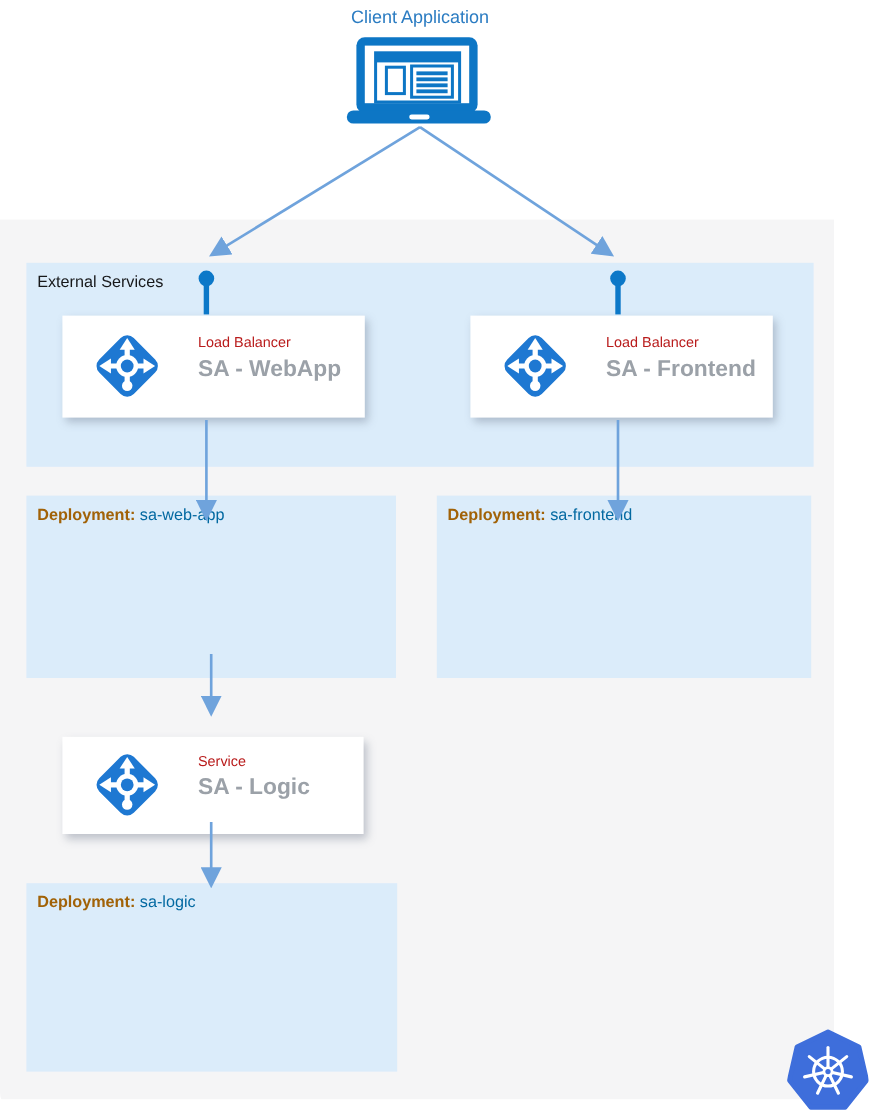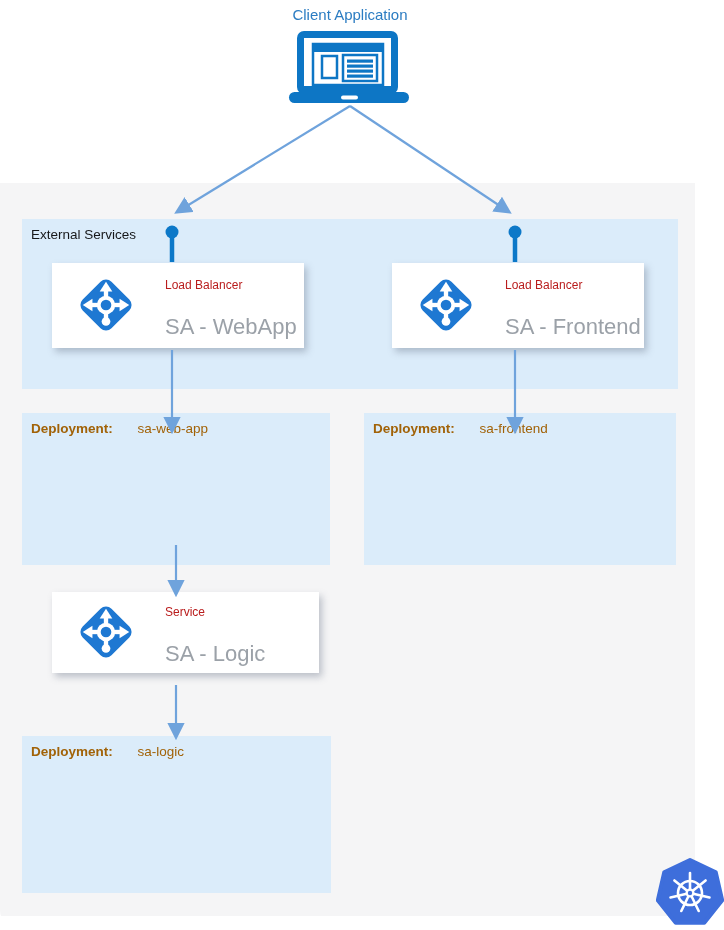--- a/index.html
+++ b/index.html
@@ -6,31 +6,31 @@
   body{width:724px;height:930px;font-family:"Liberation Sans",sans-serif;}
   .canvas{position:relative;width:724px;height:930px;background:#ffffff;overflow:hidden;border-radius:20px;}
   .bg-gray{position:absolute;left:0;top:183px;width:695px;height:733px;background:#f5f5f6;}
   .panel{position:absolute;background:#dbecfa;}
   .panel-external{left:22px;top:219px;width:656px;height:170px;}
   .panel-dep-webapp{left:22px;top:413px;width:308px;height:152px;}
   .panel-dep-frontend{left:364px;top:413px;width:312px;height:152px;}
   .panel-dep-logic{left:22px;top:736px;width:309px;height:157px;}
   .panel-label{position:absolute;left:9px;top:8px;font-size:13.5px;color:#17181a;white-space:nowrap;}
   .panel-label b{font-weight:bold;color:#a16207;}
-  .dep-name{color:#a16207;margin-left:21px;}
+  .dep-name{color:#0369a1;}
   .ip-label{position:absolute;font-size:15px;color:#3f9bdc;white-space:nowrap;}
   .client-label{position:absolute;left:238px;top:6px;width:224px;text-align:center;font-size:15px;color:#2b7cc2;}
   .card{position:absolute;background:#ffffff;box-shadow:3px 4px 7px rgba(96,109,128,0.38);}
   .card-lb1{left:52px;top:263px;width:252px;height:85px;}
   .card-lb2{left:392px;top:263px;width:252px;height:85px;}
-  .card-service{left:52px;top:592px;width:251px;height:81px;padding-left:16px;}
+  .card-service{left:52px;top:614px;width:251px;height:81px;}
   .card-text{position:absolute;left:113px;top:15px;}
   .card-service .card-text{top:13px;}
   .card-title{font-size:12px;color:#b91c1c;}
-  .card-sub{font-size:22px;color:#9ba1a8;margin-top:22px;}
+  .card-sub{font-size:19px;color:#9ba1a8;margin-top:5px;font-weight:bold;}
   .lb-icon{position:absolute;left:23px;top:11px;}
   .service-icon{position:absolute;left:23px;top:9px;}
   .layer{position:absolute;width:248px;height:85px;background:#ffffff;box-shadow:3px 3px 6px rgba(96,109,128,0.32);}
   .pod-tile{position:absolute;left:16px;top:21px;width:50px;height:41px;background:#1273d4;border-radius:4px;
             display:flex;align-items:center;justify-content:center;}
   .pod-text{position:absolute;left:92px;top:14px;}
   .connectors{position:absolute;left:0;top:0;pointer-events:none;z-index:6;}
   .laptop{position:absolute;left:283px;top:26px;}
   .k8s-logo{position:absolute;left:656px;top:857px;z-index:7;}
   .stack,.card,.panel{z-index:2;}

